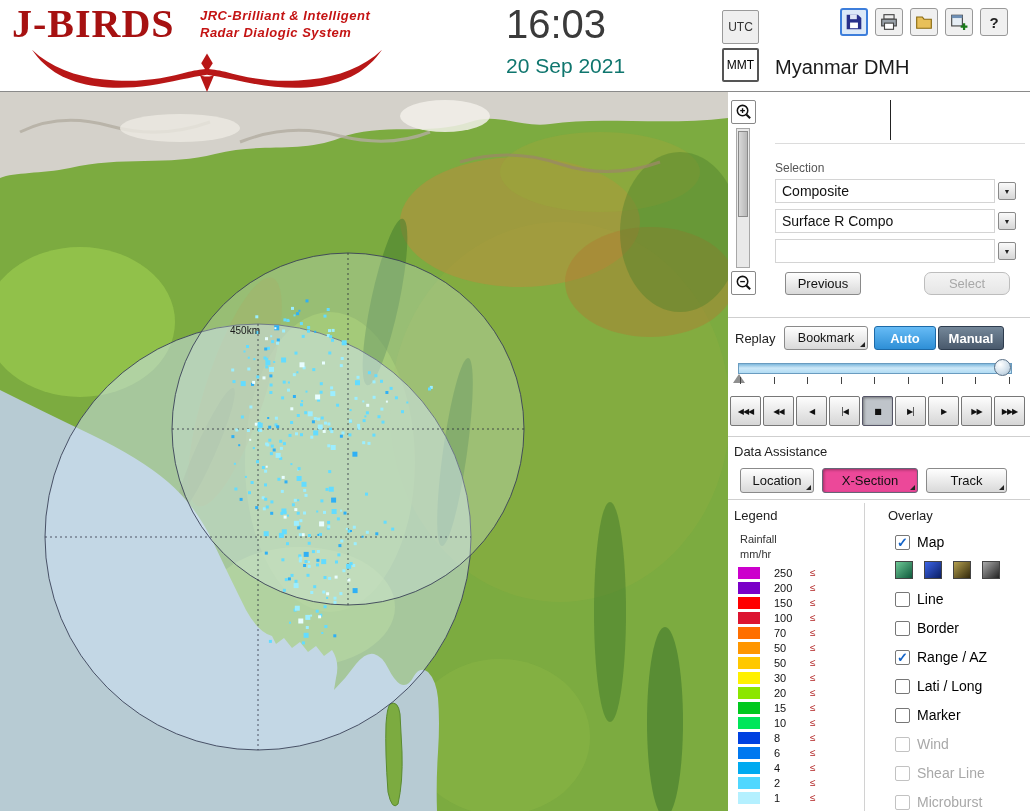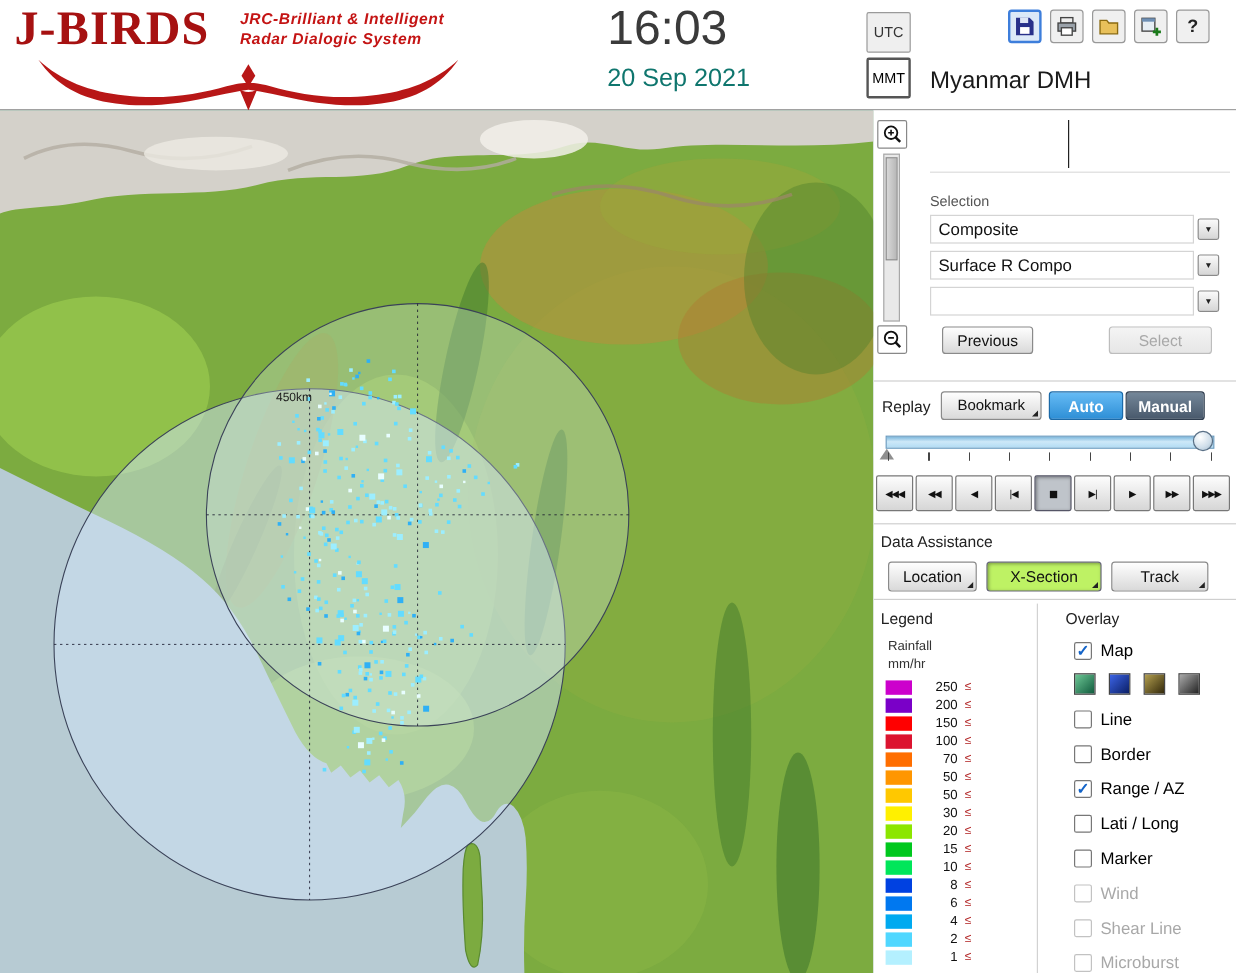--- a/index.html
+++ b/index.html
@@ -46,22 +46,22 @@
   .selection-label { position:absolute; left:47px; top:69px; font-size:12px; color:#555; }
   .dd-row { position:absolute; left:47px; width:220px; height:24px; border:1px solid #d4d4d4; background:#fff; font-size:14px;
     display:flex; align-items:center; padding-left:6px; color:#111; cursor:default; }
   .dd1 { top:87px; } .dd2 { top:117px; } .dd3 { top:147px; }
   .dd-arrow { position:absolute; left:270px; width:18px; height:18px; background:linear-gradient(#fafafa,#d6d6d6);
     border:1px solid #8a8a8a; border-radius:2px; font-size:7px; display:flex; align-items:center; justify-content:center; color:#222; cursor:pointer; }
   .dda1 { top:90px; } .dda2 { top:120px; } .dda3 { top:150px; }
   
   .btn { background:linear-gradient(#fefefe,#d9d9d9); border:1px solid #8a8a8a; border-radius:3px; font-size:13px; color:#111;
     display:flex; align-items:center; justify-content:center; cursor:pointer; font-family:"Liberation Sans", sans-serif; position:relative; }
-  .btn.disabled { color:#a8a8a8; background:linear-gradient(#f4f4f4,#e6e6e6); border-color:#bdbdbd; }
-  .btn.pressed { background:#bef264; box-shadow:inset 1px 1px 3px rgba(0,0,0,.35); border-color:#667; }
+  .btn.disabled { color:#a8a8a8; background:linear-gradient(#f4f4f4,#e6e6e6); border-color:#bdbdbd;border-radius:7px; }
+  .btn.pressed { background:#ec4899; box-shadow:inset 1px 1px 3px rgba(0,0,0,.35); border-color:#667; }
   .menu-corner::after { content:""; position:absolute; right:2px; bottom:2px; width:0; height:0;
     border-left:5px solid transparent; border-bottom:5px solid #222; }
   .prev-btn { position:absolute; left:57px; top:180px; width:76px; height:23px;text-align:right; }
   .select-btn { position:absolute; left:196px; top:180px; width:86px; height:23px; }
   
   .replay-label { position:absolute; left:7px; top:239px; font-size:13px; color:#222; }
   .bookmark-btn { position:absolute; left:56px; top:234px; width:84px; height:24px; font-size:12.5px; }
   .auto-btn { position:absolute; left:146px; top:234px; width:62px; height:24px;
     background:linear-gradient(#66bbf5,#2e8fd6); color:#fff; font-weight:bold; border-color:#1c6aa8; }
   .manual-btn { position:absolute; left:210px; top:234px; width:66px; height:24px;
@@ -84,21 +84,21 @@
   .da-row { position:absolute; left:12px; top:376px; display:flex; gap:8px; }
   .da-row .btn { height:25px; }
   .da-row .btn:nth-child(1){ width:74px; } .da-row .btn:nth-child(2){ width:96px; } .da-row .btn:nth-child(3){ width:81px; }
   
   .legend-label { position:absolute; left:6px; top:416px; font-size:13px; color:#222; }
   .legend-unit1 { position:absolute; left:12px; top:441px; font-size:11px; color:#333; }
   .legend-unit2 { position:absolute; left:12px; top:456px; font-size:11px; color:#333; }
   .legend-scale { position:absolute; left:10px; top:474px; }
   .legend-row { display:flex; align-items:center; height:13px; margin-bottom:2px; }
   .legend-swatch { width:22px; height:12px; margin-right:14px; }
-  .legend-val { width:24px; text-align:right; margin-right:6px; font-size:11px; color:#111; }
+  .legend-val { width:24px; margin-right:12px; font-size:11px; color:#111; }
   .legend-le { color:#b02020; font-size:10px; }
   
   .overlay-label { position:absolute; left:160px; top:416px; font-size:13px; color:#222; }
   .overlay-list { position:absolute; left:167px; top:440px; width:132px; }
   .ov-row { display:flex; align-items:center; gap:7px; height:20px; margin-bottom:9px; font-size:14px; color:#000; cursor:pointer; }
   .checkbox { width:15px; height:15px; min-width:15px; border:1px solid #777; background:#fff; border-radius:2px;
     display:inline-flex; align-items:center; justify-content:center; font-size:13px; font-weight:bold; color:#1464c8; line-height:13px; }
   .ov-row.disabled { cursor:default; }
   .ov-row.disabled .ov-label { color:#a8a8a8; }
   .ov-row.disabled .checkbox { border-color:#c2c2c2; }

